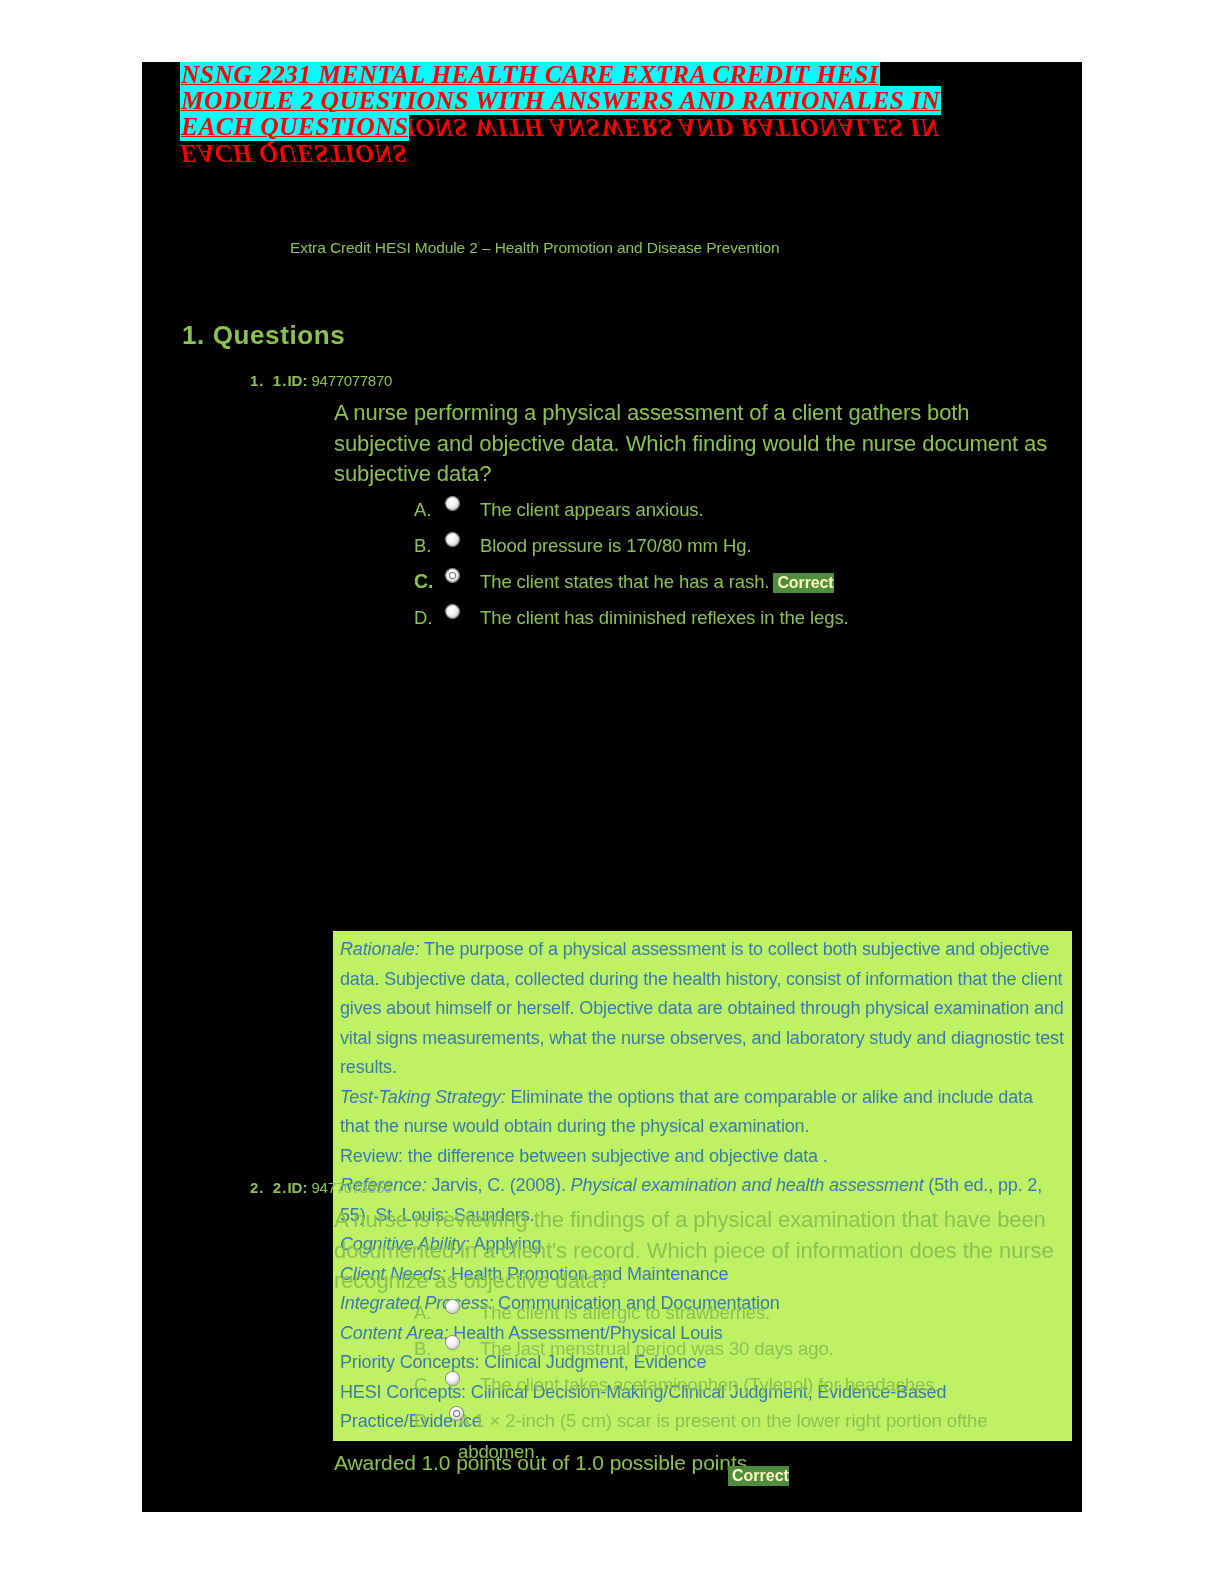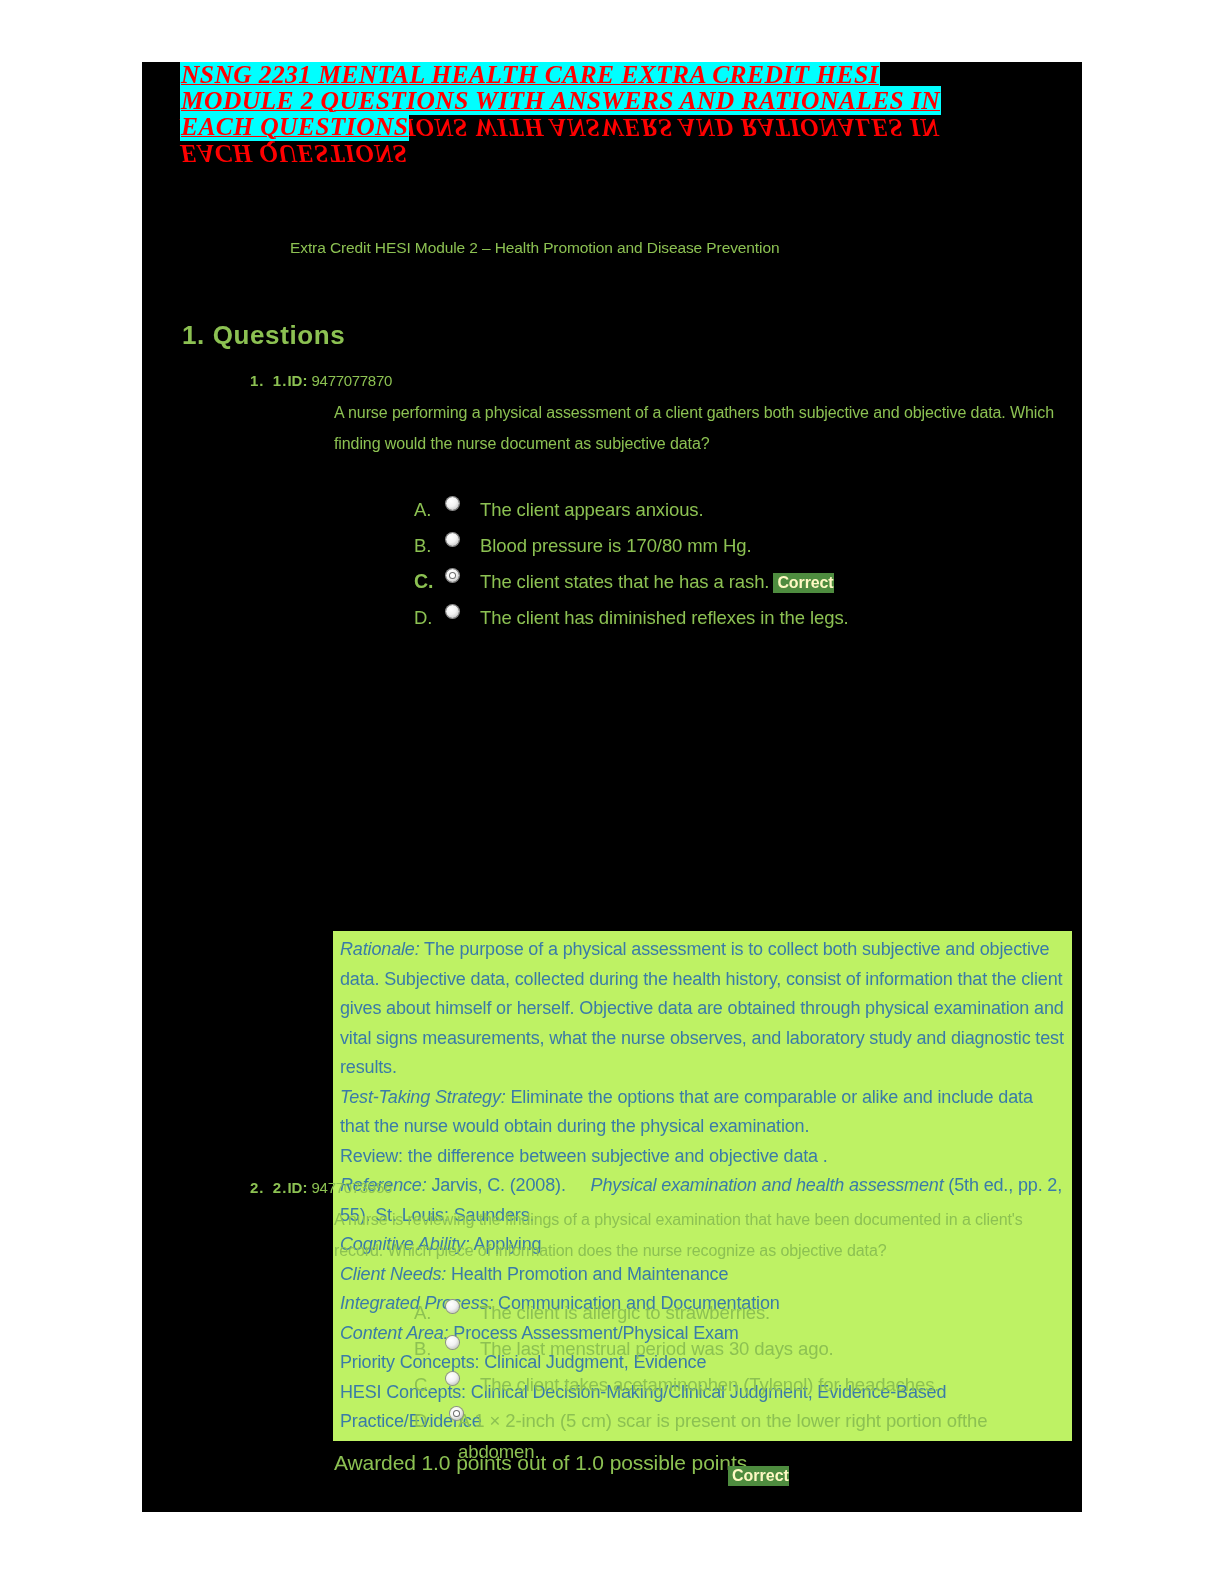--- a/index.html
+++ b/index.html
@@ -105,21 +105,21 @@
   }
   .q-idline .q-num { font-weight: bold; letter-spacing: 1px; }
   .q-idline .q-idlabel { font-weight: bold; }
   .q-idline .q-idval { font-weight: normal; letter-spacing: -0.3px; }
 
   .q-stem {
     position: absolute;
     left: 192px;
     top: 26px;
     width: 720px;
-    font-size: 16px;
+    font-size: 22px;
     line-height: 30.5px;
     color: #8cc152;
     letter-spacing: -0.1px;
   }
 
   .options { position: absolute; left: 272px; width: 650px; }
   #q1 .options { top: 122px; }
   #q2 .options { top: 118px; }
 
   .option-row {
@@ -196,21 +196,21 @@
     width: 739px;
     box-sizing: border-box;
     background: #bef264;
     color: #3a7ba8;
     font-size: 18px;
     line-height: 29.5px;
     padding: 4px 6px 4px 7px;
     letter-spacing: -0.15px;
   }
   .rationale .lbl { font-style: italic; }
-  .rationale .ital { font-style: italic; margin-left: 20px; }
+  .rationale .ital { font-style: italic; }
   .rationale p { margin: 0; }
 
   .awarded {
     position: absolute;
     left: 192px;
     top: 1079px;
     font-size: 21px;
     color: #8cc152;
     letter-spacing: -0.1px;
   }
@@ -280,21 +280,21 @@
     </div>
 
     <div class="rationale">
       <p><span class="lbl">Rationale:</span><span> The purpose of a physical assessment is to collect both subjective and objective data. Subjective data, collected during the health history, consist of information that the client gives about himself or herself. Objective data are obtained through physical examination and vital signs measurements, what the nurse observes, and laboratory study and diagnostic test results.</span></p>
       <p><span class="lbl">Test-Taking Strategy:</span><span> Eliminate the options that are comparable or alike and include data that the nurse would obtain during the physical examination.</span></p>
       <p>Review: the difference between subjective and objective data .</p>
       <p><span class="lbl">Reference:</span><span> Jarvis, C. (2008). </span><span class="ital">Physical examination and health assessment</span><span> (5th ed., pp. 2, 55). St. Louis: Saunders.</span></p>
       <p><span class="lbl">Cognitive Ability:</span><span> Applying</span></p>
       <p><span class="lbl">Client Needs:</span><span> Health Promotion and Maintenance</span></p>
       <p><span class="lbl">Integrated Process:</span><span> Communication and Documentation</span></p>
-      <p><span class="lbl">Content Area:</span><span> Process Assessment/Physical Exam</span></p>
+      <p><span class="lbl">Content Area:</span><span> Health Assessment/Physical Louis</span></p>
       <p>Priority Concepts: Clinical Judgment, Evidence</p>
       <p>HESI Concepts: Clinical Decision-Making/Clinical Judgment, Evidence-Based Practice/Evidence</p>
     </div>
 
     <div class="awarded">Awarded 1.0 points out of 1.0 possible points.</div>
 
   </div>
 
   <div class="question-block" id="q2">
 

